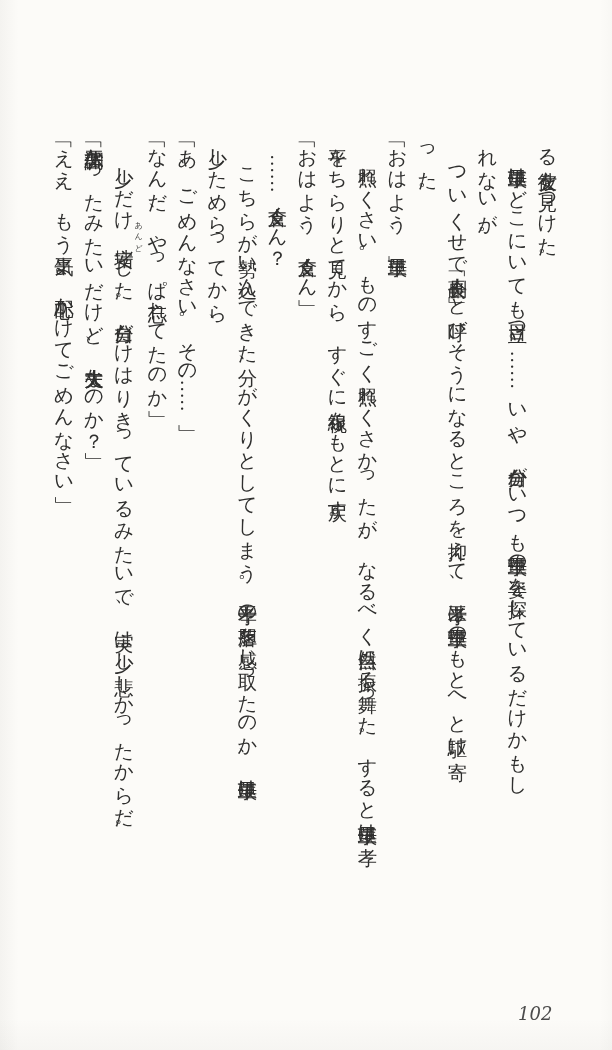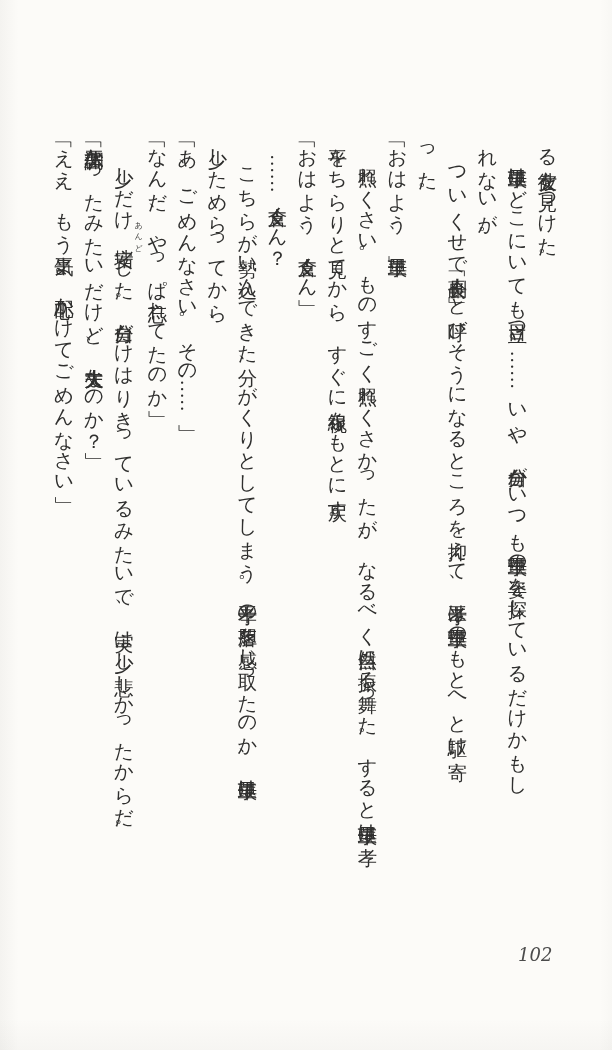--- a/index.html
+++ b/index.html
@@ -50,21 +50,21 @@
     ruby-align: center;
   }
   rt {
     font-size: 8px;
     letter-spacing: 2px;
     color: #3c3c3a;
   }
   .page-number {
     position: absolute;
     left: 518px;
-    top: 944px;
+    top: 1003px;
     font-family: "DejaVu Serif", "Liberation Serif", serif;
     font-style: italic;
     font-size: 18px;
     color: #4b4b4b;
   }
 </style>
 </head>
 <body>
 
 <div class="page">

